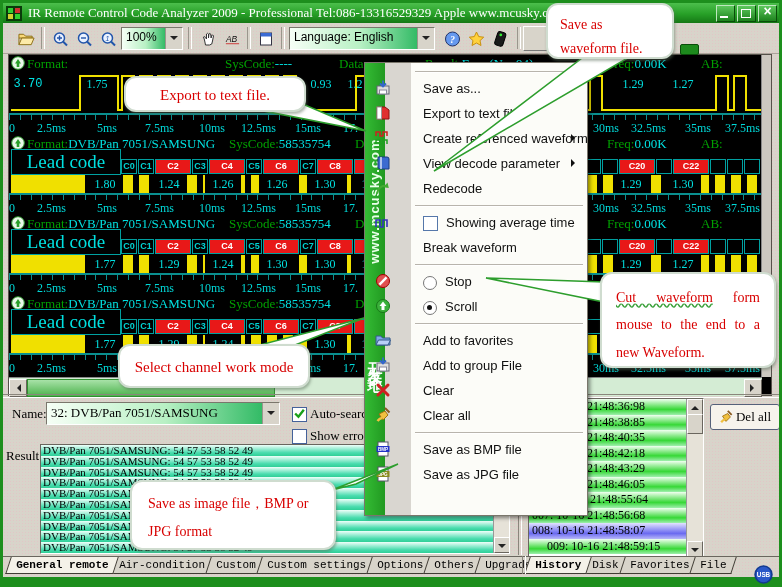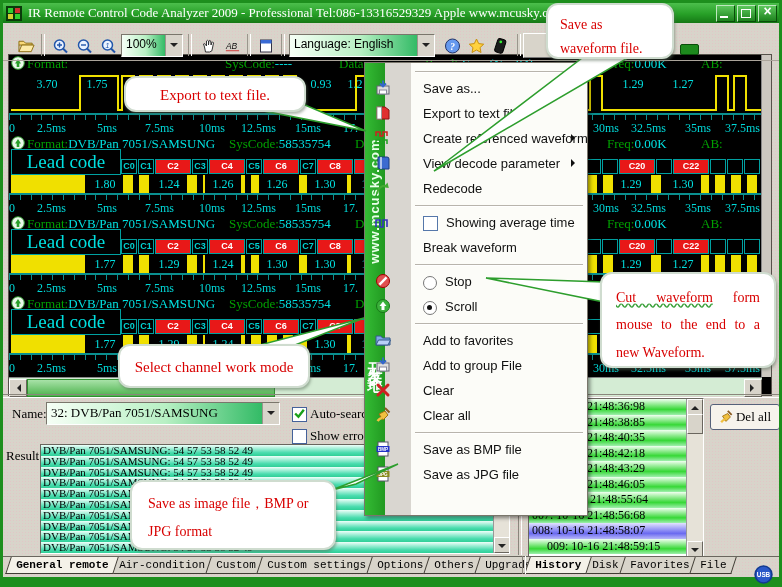--- a/index.html
+++ b/index.html
@@ -19,21 +19,21 @@
     display:flex;align-items:center;z-index:20;}
   .app-icon{width:16px;height:15px;margin:0 6px 0 3px;}
   .title-text{color:#fff;font-family:"Liberation Serif",serif;font-size:13px;white-space:nowrap;}
   .win-btns{position:absolute;right:2px;top:2px;display:flex;gap:2px;}
   .win-btn{width:17px;height:15px;background:linear-gradient(180deg,#5cc75c,#1d821d);
     border:1px solid;border-color:#bfe8bf #0a4d0a #0a4d0a #bfe8bf;position:relative;}
   .wc-min::after{content:"";position:absolute;left:3px;bottom:3px;width:8px;height:2px;background:#fff;}
   .wc-max::after{content:"";position:absolute;left:3px;top:3px;width:8px;height:7px;border:1.5px solid #fff;}
   .wc-close::after{content:"×";position:absolute;left:0;top:-3px;width:100%;text-align:center;color:#fff;font-weight:bold;font-size:14px;}
   
-  .toolbar{position:absolute;left:3px;top:23px;width:776px;height:30px;border-bottom:1px solid #aaa49a;z-index:20;margin-top:7px;}
+  .toolbar{position:absolute;left:3px;top:23px;width:776px;height:30px;border-bottom:1px solid #aaa49a;z-index:20;}
   .tb{position:absolute;top:3px;width:24px;height:24px;border:1px solid transparent;display:flex;align-items:center;justify-content:center;font-style:italic;}
   .tb .ico{width:17px;height:16px;}
   .ico{display:inline-block;}
   .ico svg{width:100%;height:100%;display:block;}
   .tsep{position:absolute;top:4px;width:2px;height:22px;border-left:1px solid #9a968c;border-right:1px solid #fff;}
   .combo{position:absolute;top:4px;height:21px;border:1px solid;border-color:#7a766c #fff #fff #7a766c;background:#fff;display:flex;}
   .combo-field{flex:1;background:linear-gradient(90deg,#f6fff6 0%,#b8f0c4 55%,#33bb66 100%);
     font-size:12px;padding:2px 4px;white-space:nowrap;overflow:hidden;}
   .combo-btn{width:16px;background:#d8d4ca;border-left:1px solid #9a968c;position:relative;}
   .combo-btn::after{content:"";position:absolute;left:4px;top:8px;border:4px solid transparent;border-top-color:#222;}
@@ -291,21 +291,21 @@
       <div class="pulse" style="left: 454px; width: 10px;"></div>
       <div class="pulse" style="left: 472px; width: 10px;"></div>
       <div class="pulse" style="left: 490px; width: 10px;"></div>
       <div class="pulse" style="left: 508px; width: 10px;"></div>
       <div class="pulse" style="left: 526px; width: 10px;"></div>
       <div class="pulse" style="left: 544px; width: 10px;"></div>
       <div class="pulse" style="left: 562px; width: 10px;"></div>
       <div class="pulse" style="left: 580px; width: 10px;"></div>
       <div class="pulse" style="left: 706px; width: 10px;"></div>
       <div class="pulse" style="left: 724px; width: 10px;"></div>
-      <div class="p1lab" style="left: 20px;">3.70</div>
+      <div class="p1lab" style="left: 1px; font-family: Liberation Mono, monospace;">3.70</div>
       <div class="p1lab" style="left: 70px;">1.75</div>
       <div class="p1lab" style="left: 294px;">0.93</div>
       <div class="p1lab" style="left: 328px;">1.2</div>
       <div class="p1lab" style="left: 606px;">1.29</div>
       <div class="p1lab" style="left: 656px;">1.27</div>
       <div class="timeline">
         <div class="tl" style="left: 0px;">0</div>
         <div class="tl" style="left: 28px;">2.5ms</div>
         <div class="tl" style="left: 88px;">5ms</div>
         <div class="tl" style="left: 136px;">7.5ms</div>

